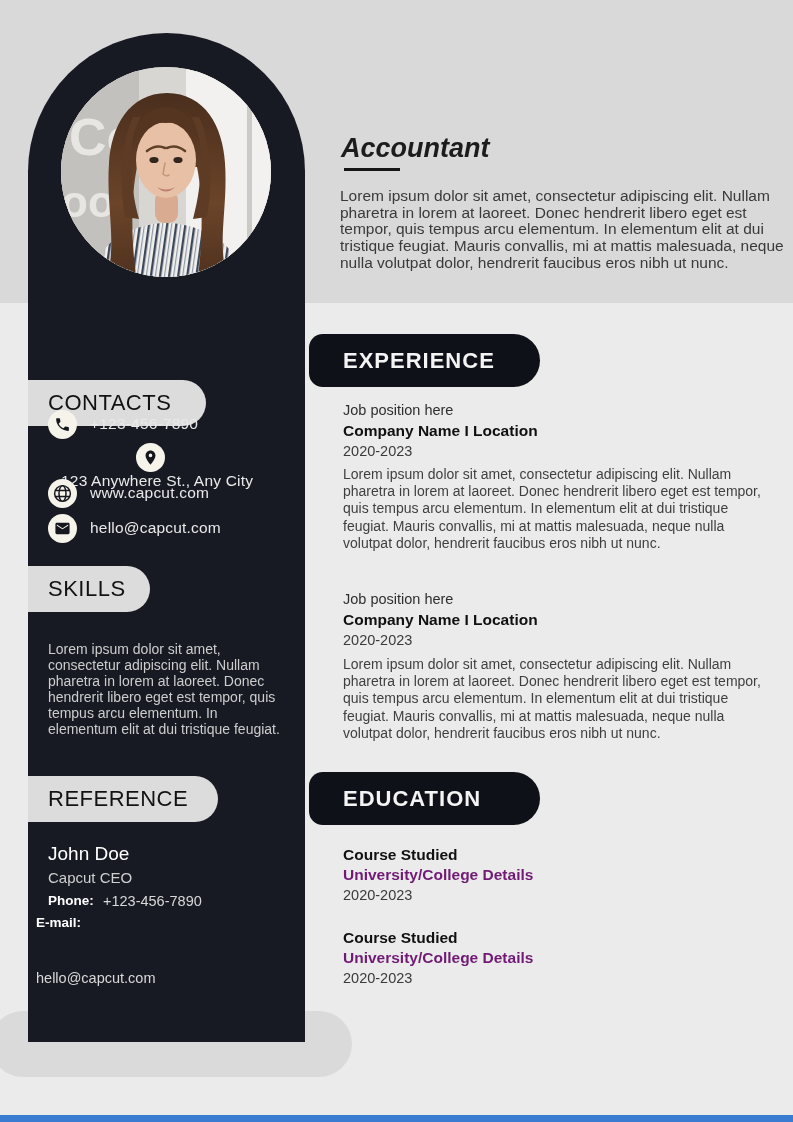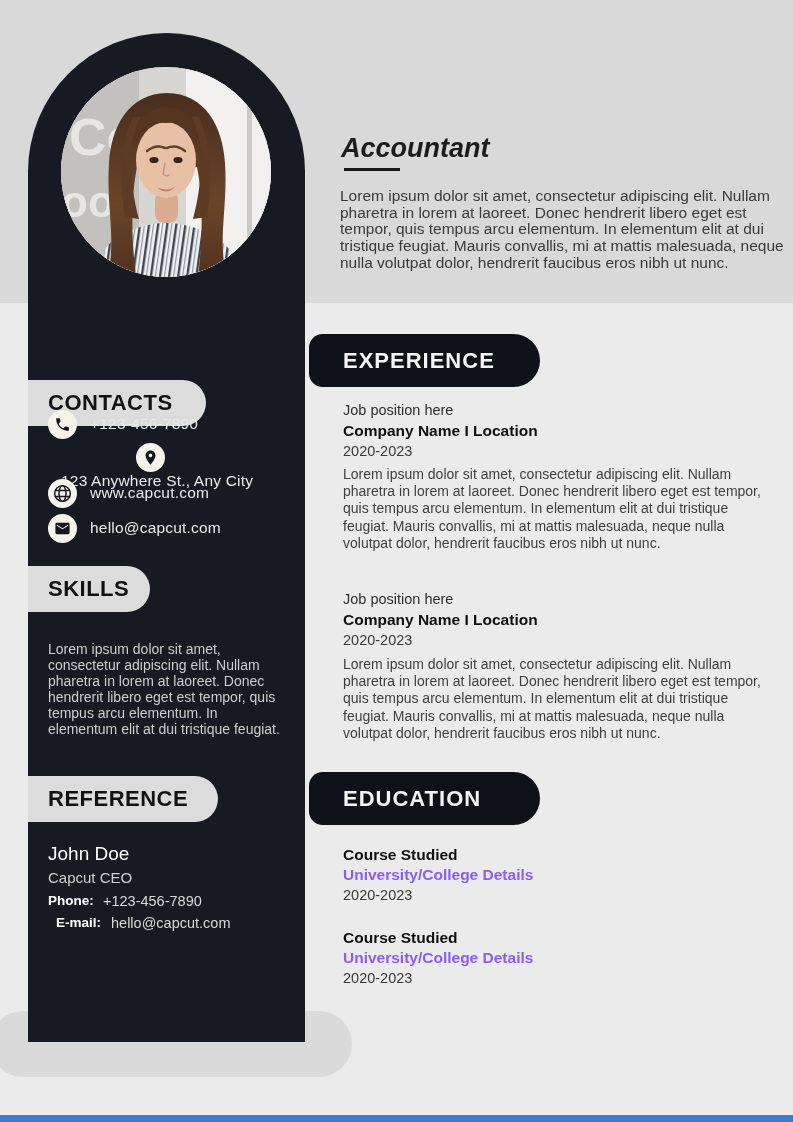--- a/index.html
+++ b/index.html
@@ -12,21 +12,21 @@
     background:#dadada; border-radius:34px; }
 
   .sidebar { position:absolute; left:28px; top:33px; width:277px; height:1009px;
     background:#181a23; border-radius:139px 139px 0 0; }
 
   .photo-wrap { position:absolute; left:61px; top:67px; width:210px; height:210px;
     border-radius:50%; overflow:hidden; background:#d8d6d2; }
 
   .side-pill { position:absolute; left:28px; height:46px; background:#dcdcdc;
     border-radius:0 23px 23px 0; display:flex; align-items:center; padding:0 28px 0 20px;
-    font-weight:700; font-size:22px; letter-spacing:0.5px; color:#121212; }
+    font-weight:400; font-size:22px; letter-spacing:0.5px; color:#121212; }
   .pill-contacts { top:347px; width:178px; }
   .pill-skills { top:566px; width:122px; }
   .pill-reference { top:776px; width:190px; }
 
   .contact-row { position:absolute; left:48px; display:flex; align-items:center; height:30px; }
   .icon-circle { width:29px; height:29px; border-radius:50%; background:#f6f3ea;
     display:flex; align-items:center; justify-content:center; flex:0 0 29px; }
   .icon-circle svg { display:block; }
   .contact-text { margin-left:13px; color:#e9e9e9; font-size:15.5px; letter-spacing:0.2px; white-space:nowrap; }
 
@@ -52,21 +52,21 @@
     color:#f4f4f4; font-weight:800; font-size:22px; letter-spacing:1px; }
   .pill-experience { top:334px; }
   .pill-education { top:772px; }
 
   .xp-position { position:absolute; left:343px; font-size:14.5px; color:#2e2e2e; }
   .xp-company { position:absolute; left:343px; font-size:15.5px; font-weight:700; color:#101010; }
   .xp-dates { position:absolute; left:343px; font-size:14.5px; color:#3a3a3a; }
   .xp-desc { position:absolute; left:343px; width:424px; font-size:14px; line-height:17.2px; color:#3f3f3f; }
 
   .edu-course { position:absolute; left:343px; font-size:15.5px; font-weight:800; color:#101010; }
-  .edu-school { position:absolute; left:343px; font-size:15.5px; font-weight:800; color:#8b5cf6;text-align:right; }
+  .edu-school { position:absolute; left:343px; font-size:15.5px; font-weight:800; color:#701a75;text-align:right; }
   .edu-dates { position:absolute; left:343px; font-size:14.5px; color:#3a3a3a; }
 
   .accent-bar { position:absolute; left:0; top:1115px; width:793px; height:7px; background:#3b7cd3; }
 </style>
 </head>
 <body>
 
 <div class="page">
 
   <div class="header-band"></div>
@@ -162,21 +162,21 @@
       <span>REFERENCE</span>
     </div>
 
     <div class="ref-name" style="left:20px; top:810px;">John Doe</div>
     <div class="ref-role" style="left:20px; top:836px;">Capcut CEO</div>
 
     <div class="ref-row" style="left:20px; top:860px;">
       <span class="ref-label">Phone:</span>
       <span class="ref-value">+123-456-7890</span>
     </div>
-    <div class="ref-row" style="left:28px; top:882px;">
+    <div class="ref-row" style="left:8px; top:882px;flex-direction:column;">
       <span class="ref-label">E-mail:</span>
       <span class="ref-value">hello@capcut.com</span>
     </div>
 
   </div>
 
   <div class="job-title">Accountant</div>
   <div class="title-underline"></div>
   <div class="summary">Lorem ipsum dolor sit amet, consectetur adipiscing elit. Nullam pharetra in lorem at laoreet. Donec hendrerit libero eget est tempor, quis tempus arcu elementum. In elementum elit at dui tristique feugiat. Mauris convallis, mi at mattis malesuada, neque nulla volutpat dolor, hendrerit faucibus eros nibh ut nunc.</div>
 

